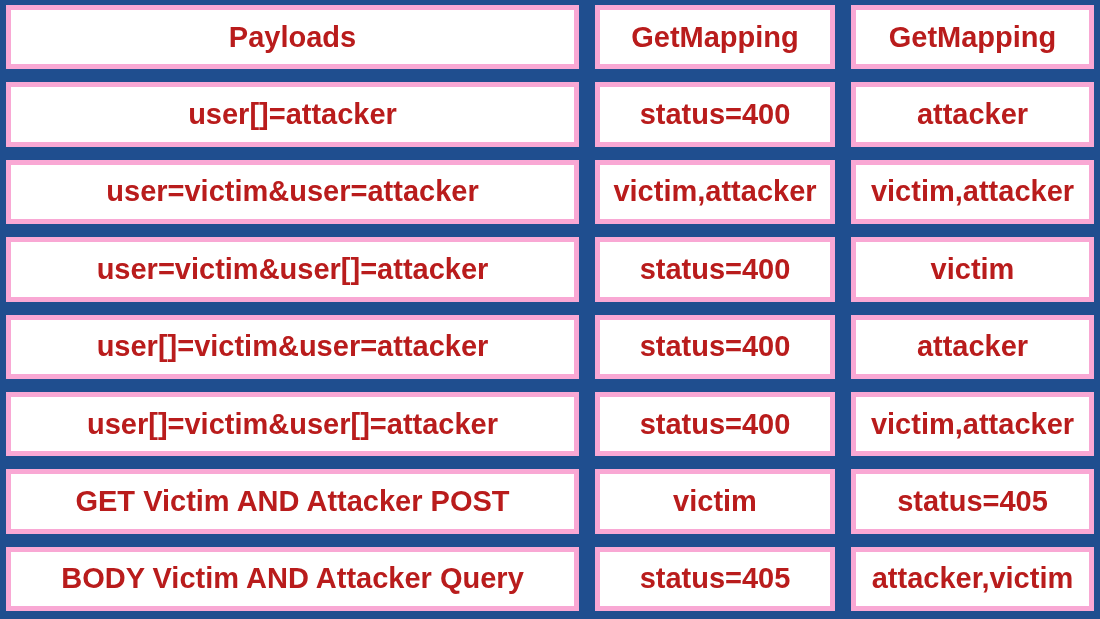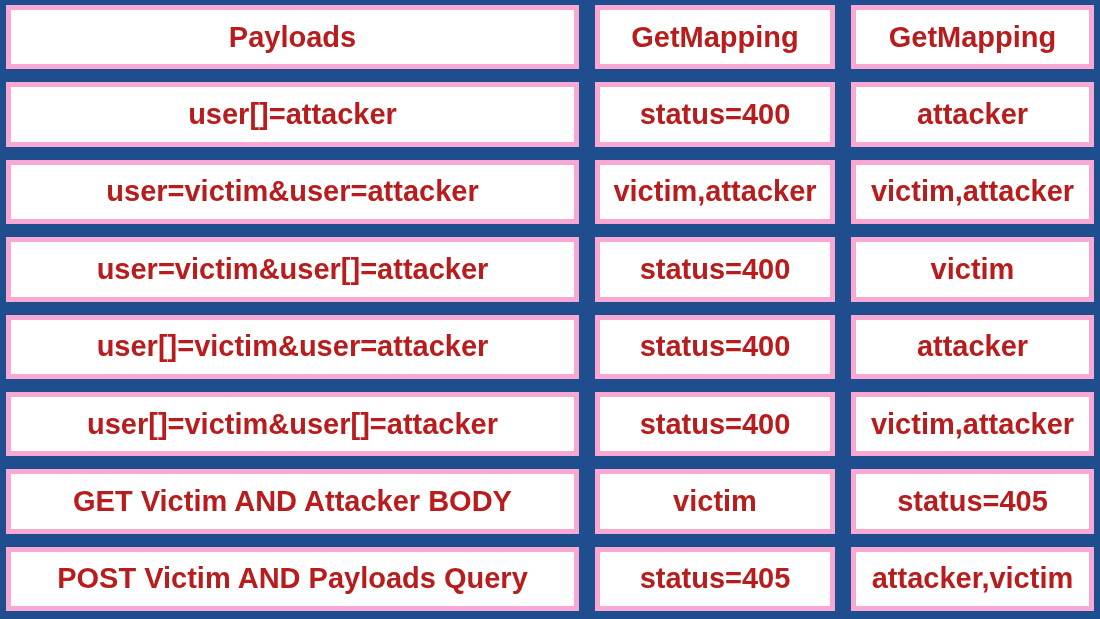--- a/index.html
+++ b/index.html
@@ -69,24 +69,24 @@
     <div class="cell">attacker</div>
   </div>
 
   <div class="trow">
     <div class="cell">user[]=victim&amp;user[]=attacker</div>
     <div class="cell">status=400</div>
     <div class="cell">victim,attacker</div>
   </div>
 
   <div class="trow">
-    <div class="cell">GET Victim AND Attacker BODY</div>
+    <div class="cell">GET Victim AND Attacker POST</div>
     <div class="cell">victim</div>
     <div class="cell">status=405</div>
   </div>
 
   <div class="trow">
-    <div class="cell">POST Victim AND Payloads Query</div>
+    <div class="cell">BODY Victim AND Attacker Query</div>
     <div class="cell">status=405</div>
     <div class="cell">attacker,victim</div>
   </div>
 
 </div>
 
 </body></html>

